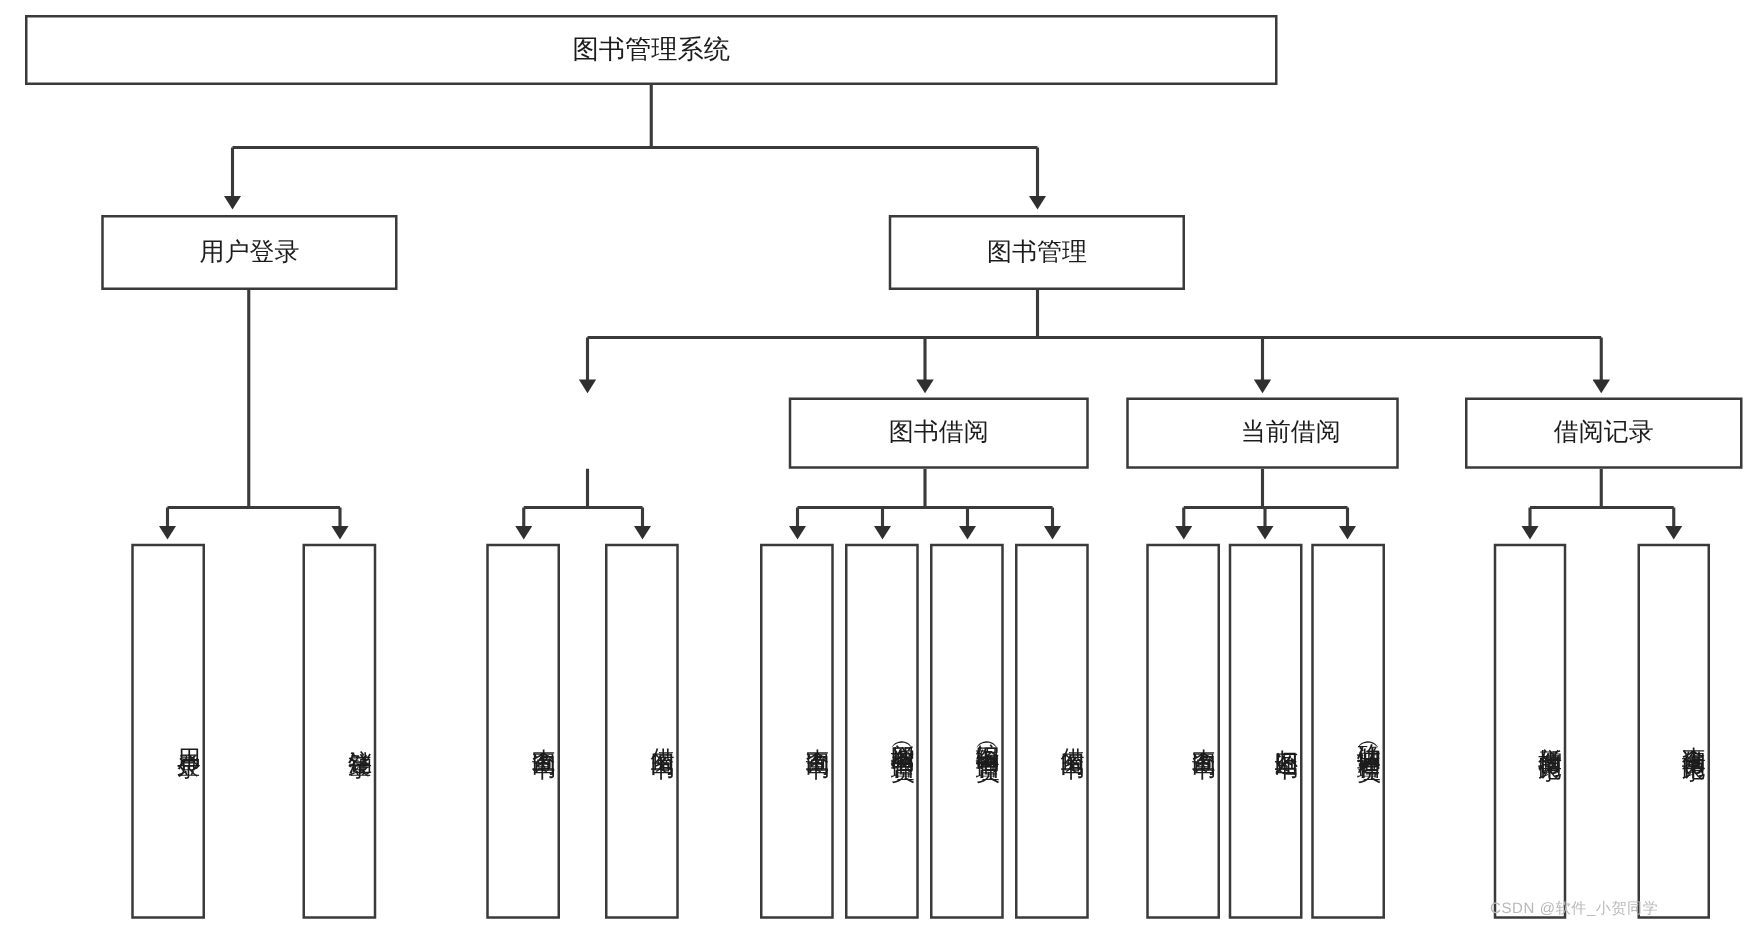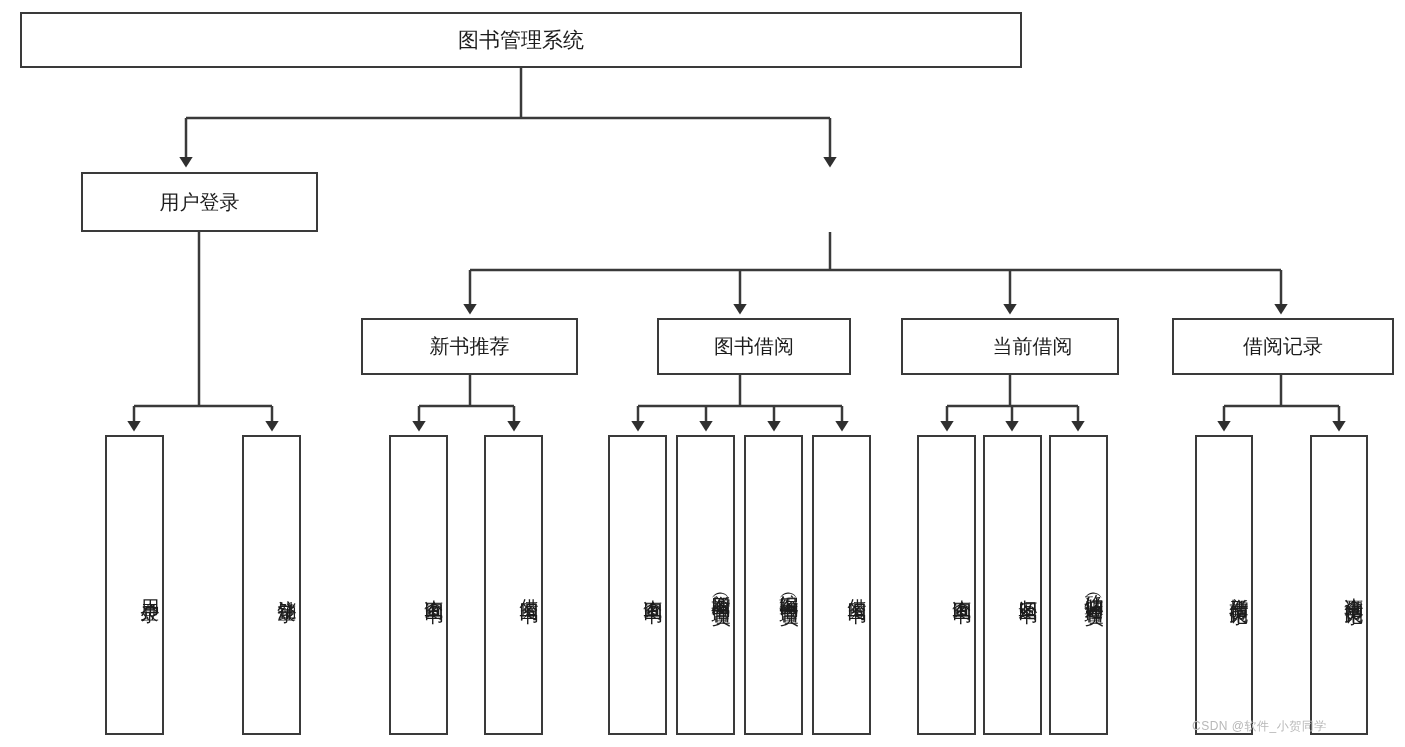--- a/index.html
+++ b/index.html
@@ -120,25 +120,25 @@
     </g>
   </svg>
 
   <div class="node root" style="left:20px; top:12px; width:1002px; height:56px;">
     <span>图书管理系统</span>
   </div>
 
   <div class="node h" style="left:81px; top:172px; width:237px; height:60px;">
     <span>用户登录</span>
   </div>
+  <div class="node h" style="left:711px; top:172px; width:237px; height:60px;">
+    <span>图书管理</span>
+  </div>
 
-  <div class="node h" style="left:361px; top:318px; width:217px; height:57px;">
-    <span>新书推荐</span>
-  </div>
-  <div class="node h" style="left:657px; top:318px; width:194px; height:57px;">
+  <div class="node h" style="left:631px; top:318px; width:240px; height:57px;">
     <span>图书借阅</span>
   </div>
   <div class="node h" style="left:901px; top:318px; width:218px; height:57px;padding-left:45px;">
     <span>当前借阅</span>
   </div>
   <div class="node h" style="left:1172px; top:318px; width:222px; height:57px;">
     <span>借阅记录</span>
   </div>
 
   <div class="node v" style="left:105px; top:435px; width:59px; height:300px;">

